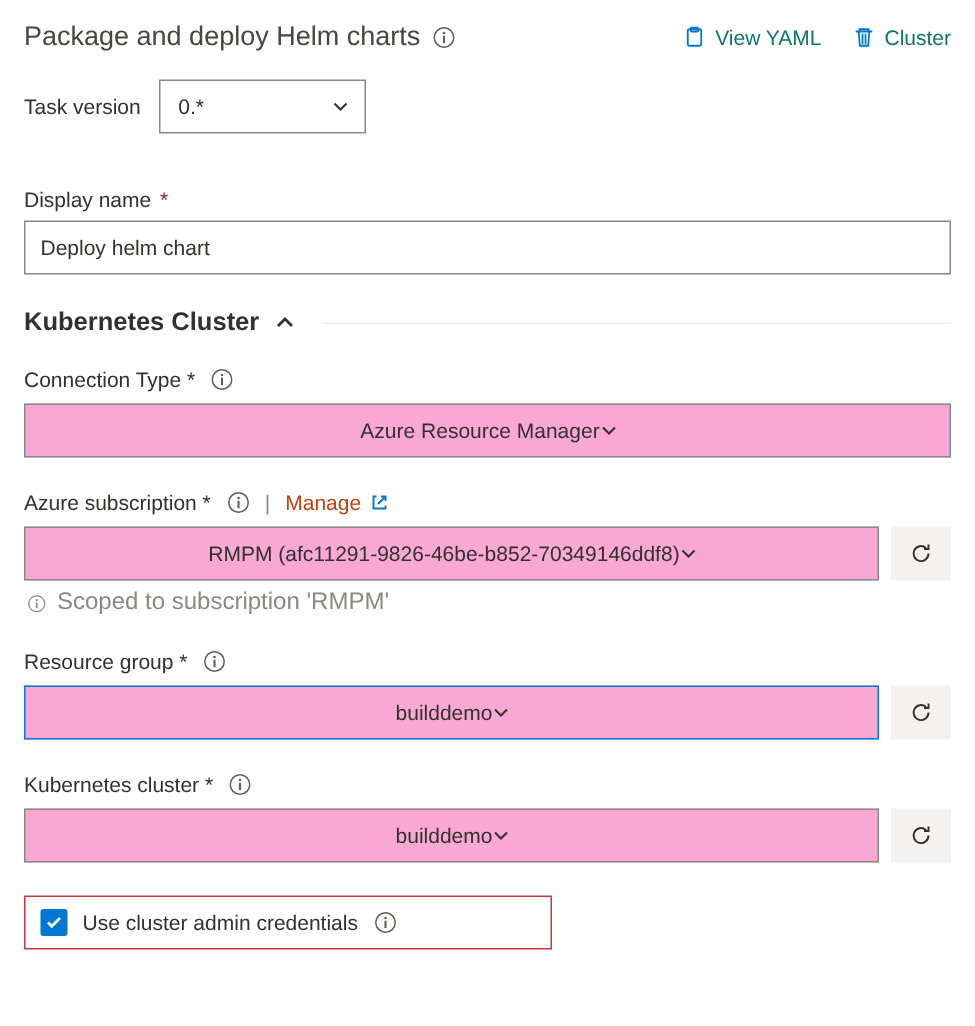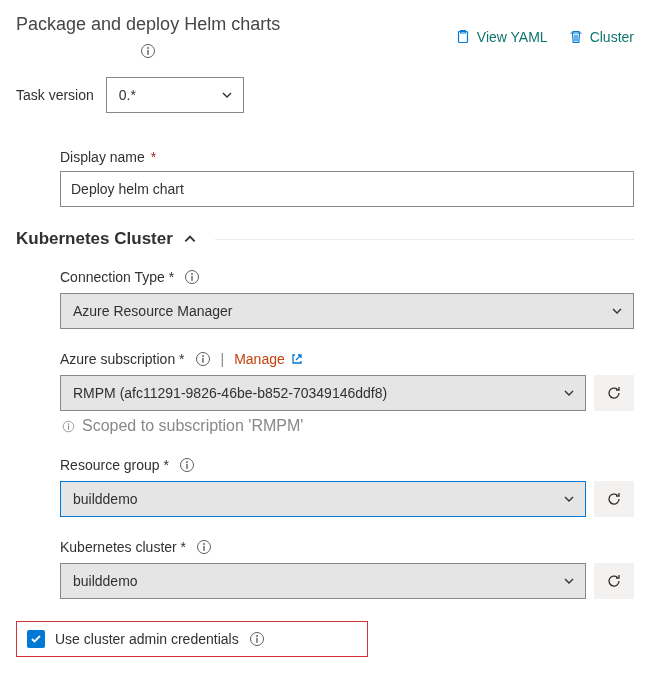--- a/index.html
+++ b/index.html
@@ -11,21 +11,21 @@
     color: #323130;
     background: #fff;
     width: 650px;
   }
   .header-row {
     display: flex;
     align-items: center;
     justify-content: space-between;
     margin-bottom: 18px;
   }
-  .header-left { display: flex; align-items: center; gap: 8px; flex-direction: column; }
+  .header-left { display: flex; align-items: center; gap: 8px; }
   .header-title { font-size: 18px; font-weight: 400; color: #484644; }
   .header-actions { display: flex; gap: 20px; }
   .action-link { display: flex; align-items: center; gap: 6px; color: #0f766e; cursor: pointer; font-size: 14px; }
   .action-link svg { flex-shrink: 0; }
   .field-label { display: flex; align-items: center; gap: 10px; margin-bottom: 6px; color: #323130; font-size: 14px; }
   .field-label .req { color: #a4262c; margin-left: 2px; }
   .info-icon { width: 16px; height: 16px; display: inline-flex; align-items: center; justify-content: center; }
   .info-icon svg { display: block; }
   .input-text {
     width: 100%;
@@ -48,31 +48,31 @@
     font-size: 17px; font-weight: 600; color: #323130;
     margin: 18px 0 20px 0;
   }
   .section-header .divider { flex: 1; height: 1px; background: #edebe9; margin-left: 8px; }
   .sub-label-row { display: flex; align-items: center; gap: 10px; margin-bottom: 8px; }
   .pipe { color: #8a8886; }
   .manage-link { color: #c2410c; display: inline-flex; align-items: center; gap: 6px; cursor: pointer; }
   .select-row { display: flex; gap: 8px; align-items: stretch; }
   .select-box {
     flex: 1; height: 36px; border: 1px solid #8a8886;
-    display: flex; align-items: center; justify-content: space-between;
-    padding: 0 10px 0 12px; cursor: pointer; background: #e5e5e5;
+    display: flex; align-items: center; justify-content: center;
+    padding: 0 10px 0 12px; cursor: pointer; background: #f9a8d4;
   }
   .select-box.full { width: 100%; }
   .select-box.highlight { border-color: #0078d4; }
   .refresh-btn {
     width: 40px; height: 36px; background: #f3f2f1;
     display: flex; align-items: center; justify-content: center; cursor: pointer;
   }
   .scoped-note { display: flex; align-items: center; gap: 6px; color: #8a8886; font-size: 16px; margin-top: 6px; }
-  .field-block { margin-bottom: 22px; margin-left: 44px; }
+  .field-block { margin-bottom: 22px; }
   .checkbox-row {
     display: flex; align-items: center; gap: 10px;
     border: 1.5px solid #d13438; padding: 8px 10px; width: 352px;
   }
   .checkbox {
     width: 18px; height: 18px; background: #0078d4; border-radius: 2px;
     display: flex; align-items: center; justify-content: center; cursor: pointer;
   }
   .checkbox svg { display: block; }
 </style>

